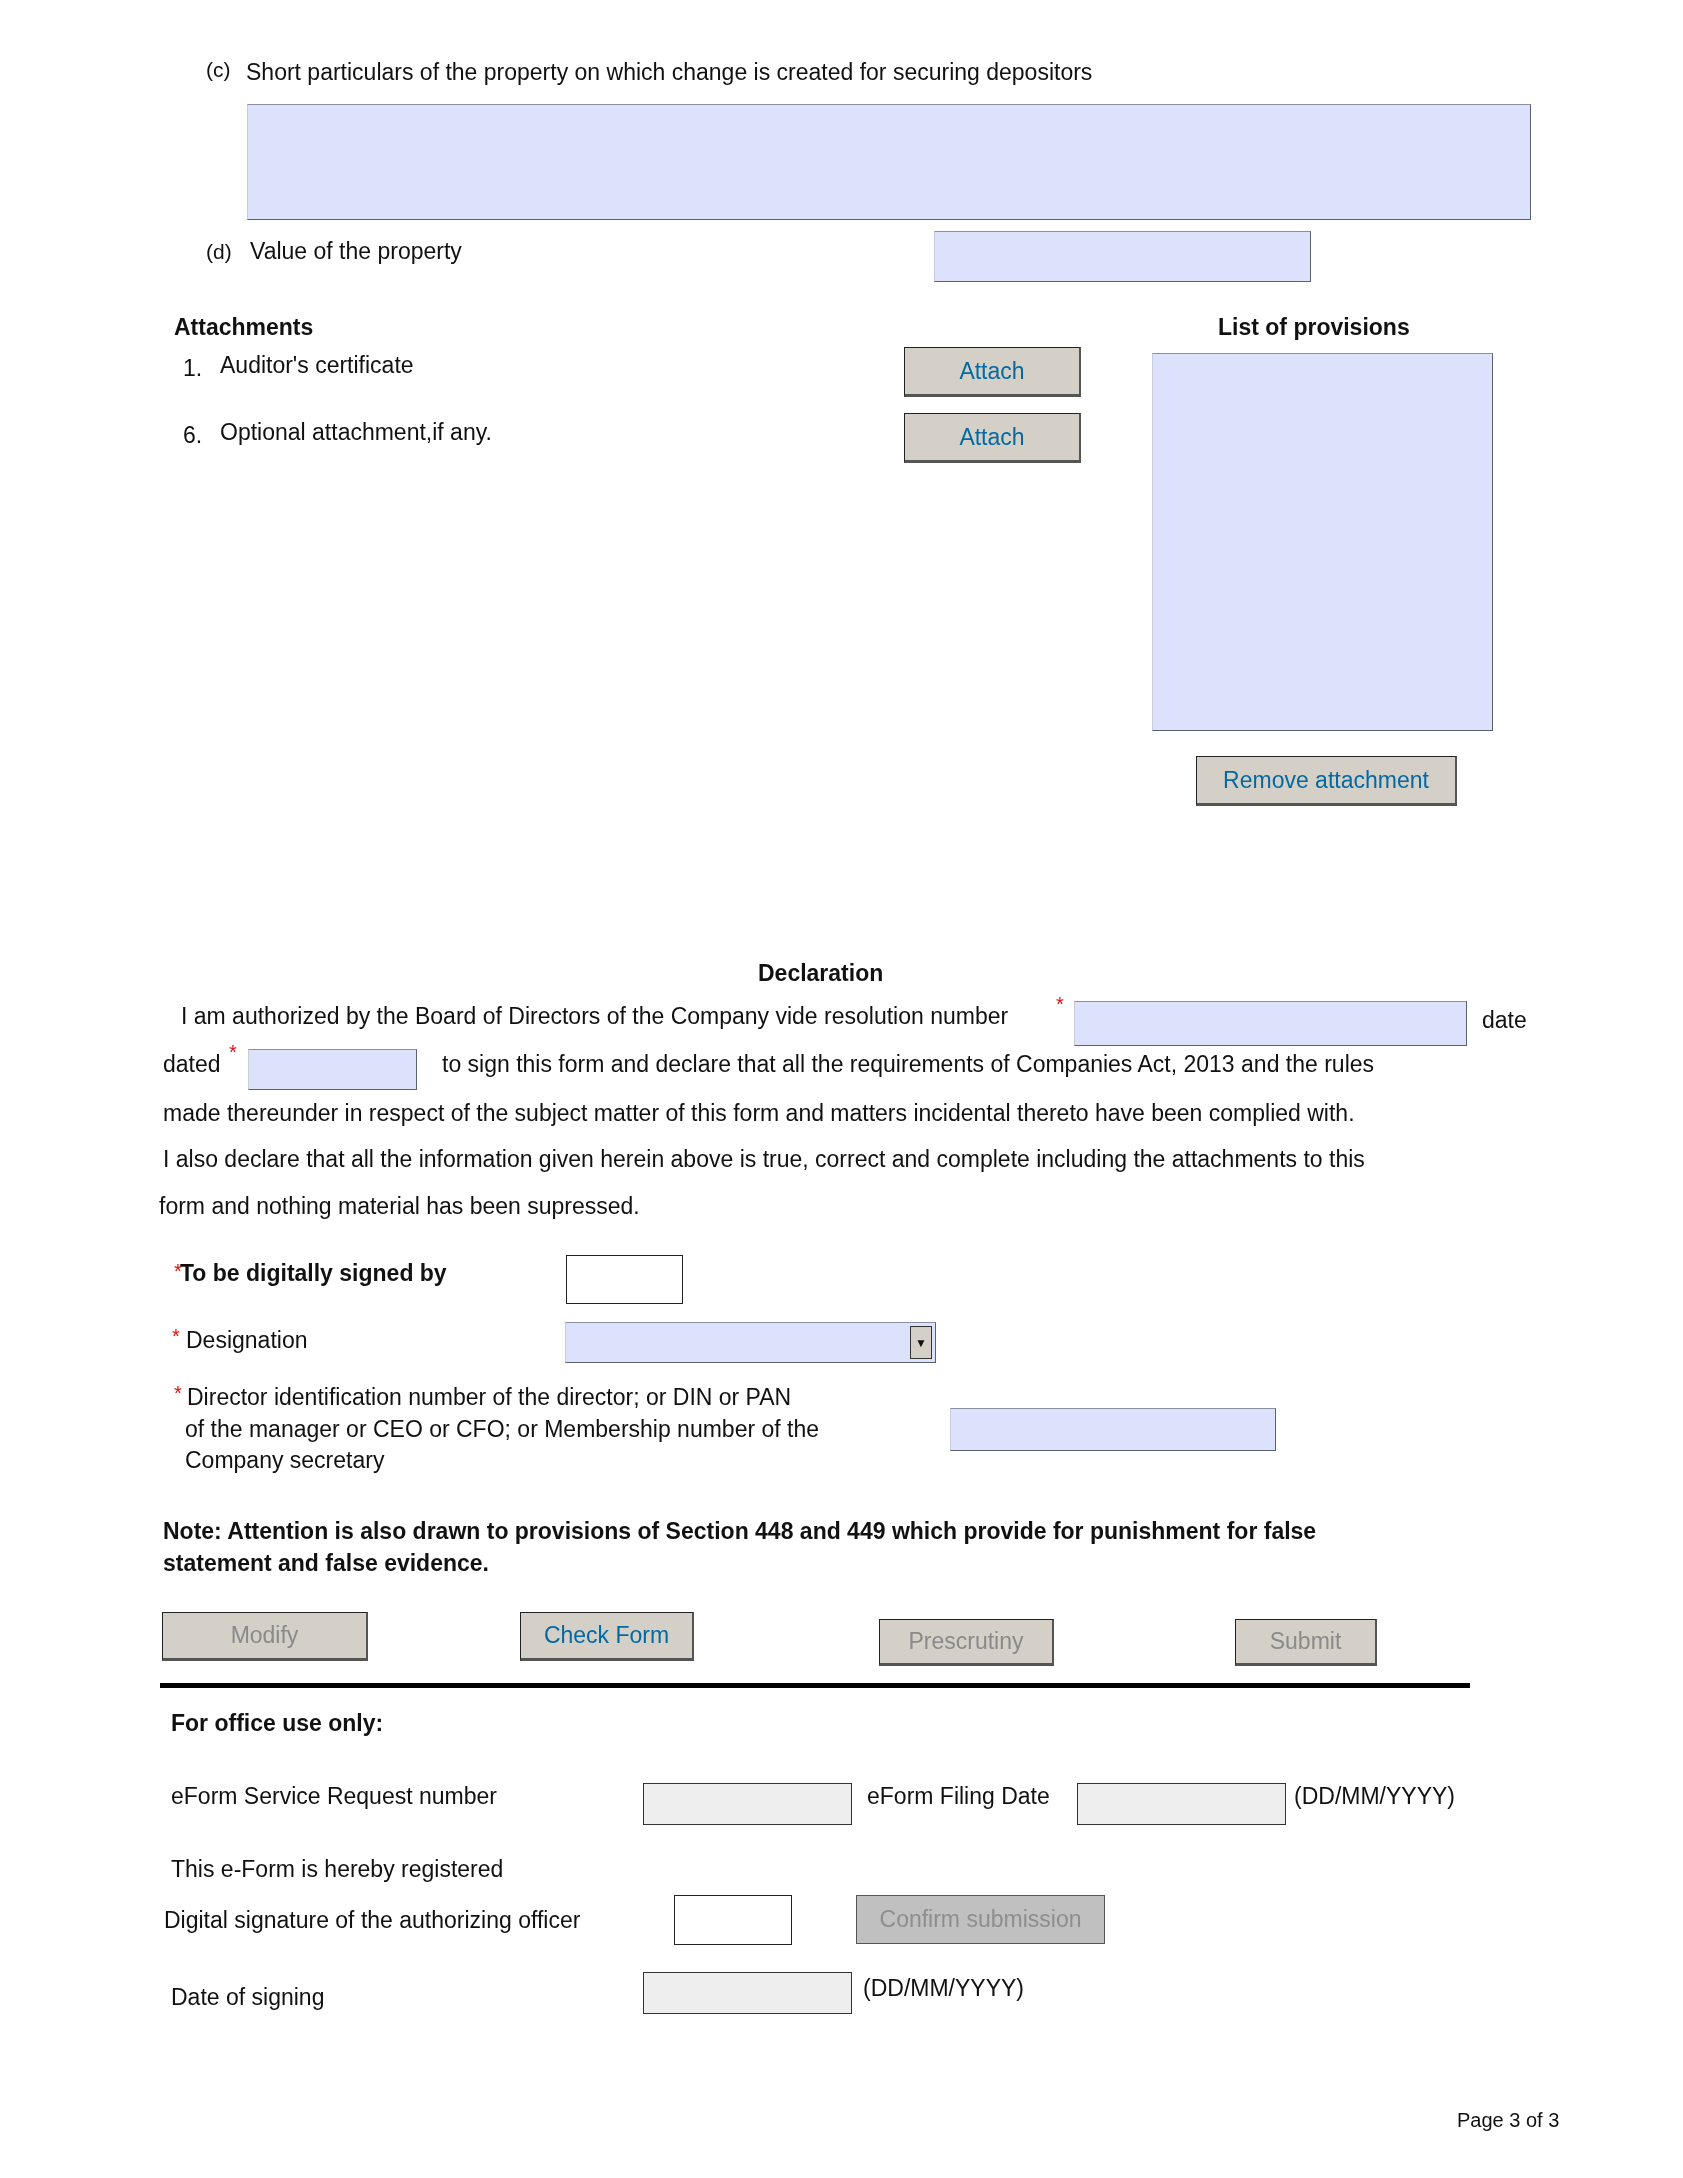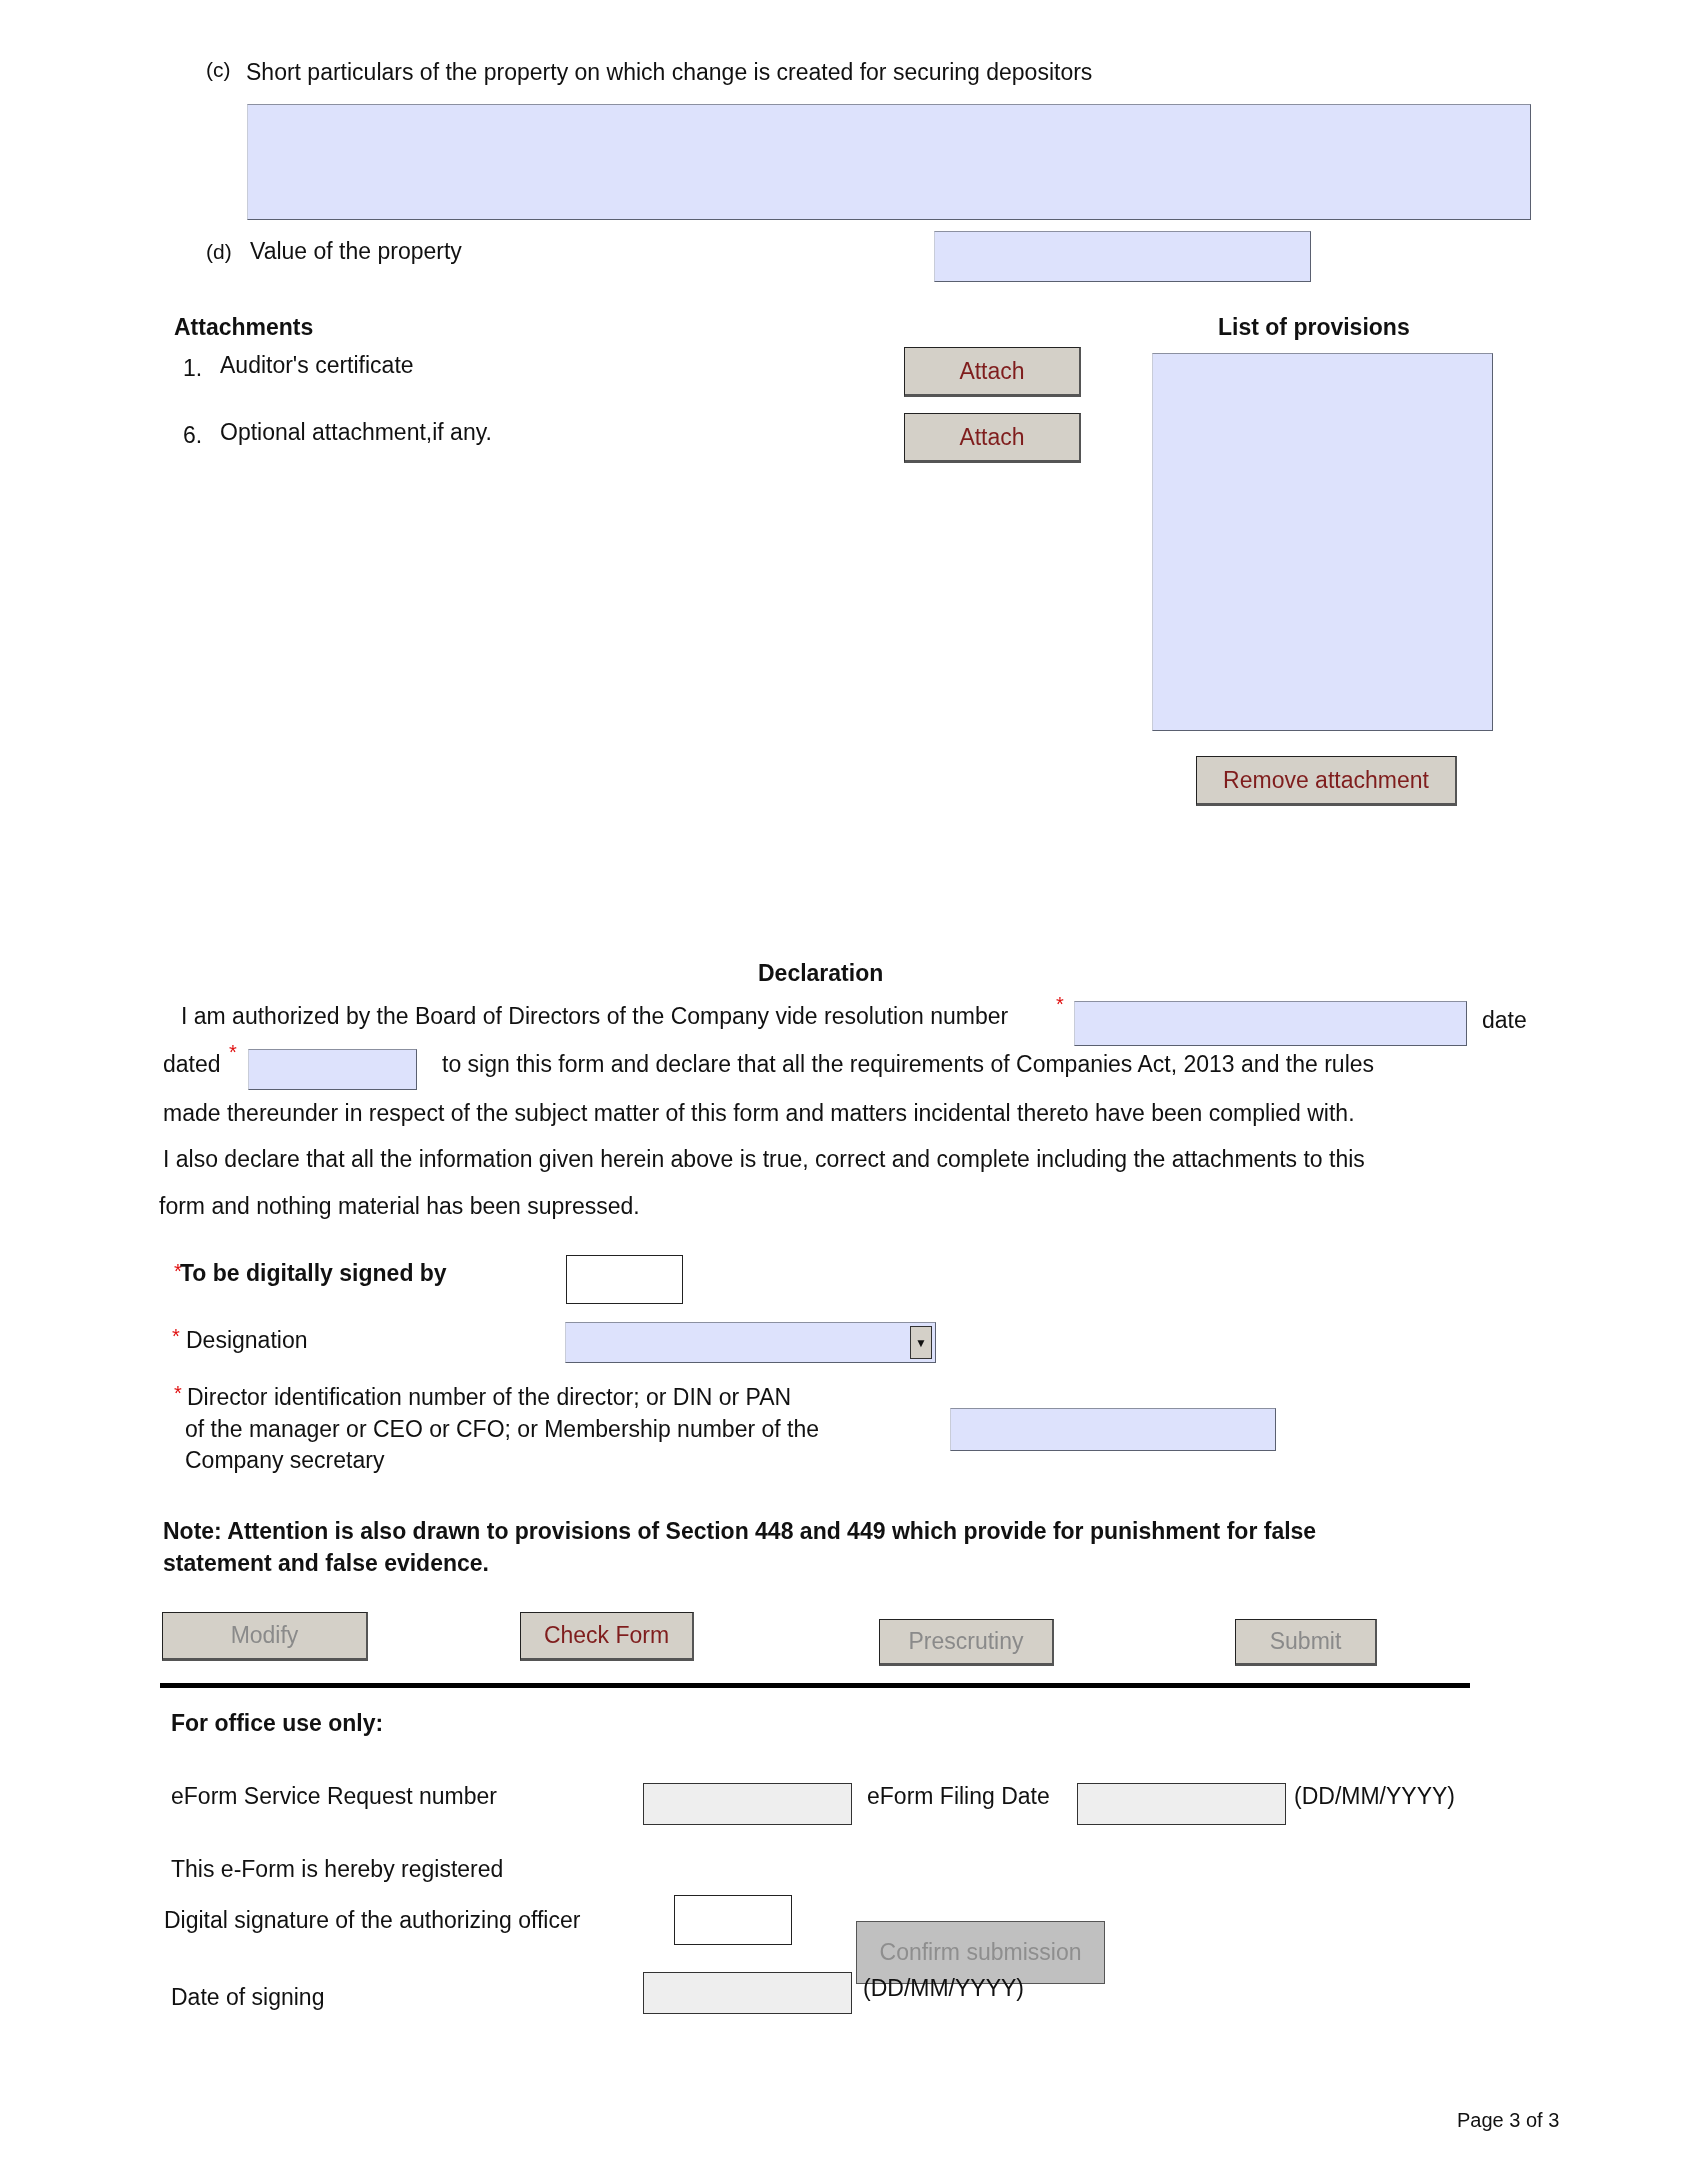--- a/index.html
+++ b/index.html
@@ -7,21 +7,21 @@
          font-family:"Liberation Sans", sans-serif; color:#111; }
   .abs { position:absolute; white-space:nowrap; }
   .t { font-size:23px; line-height:1; }
   .b { font-weight:bold; }
   .field { position:absolute; box-sizing:border-box; background:#dde2fc;
            border:1px solid #5a6070; border-top-color:#8b90a0; border-left-color:#c8ccd8; }
   .field.white { background:#ffffff; border:1.5px solid #222; }
   .field.grey { background:#eeeeee; border:1.5px solid #333; }
   .btn { position:absolute; box-sizing:border-box; background:#d4d0c8;
          border:1.5px solid #222; border-bottom:3px solid #555; border-right:2px solid #555;
-         font-size:23px; display:flex; align-items:center; justify-content:center; color:#7f1d1d; }
+         font-size:23px; display:flex; align-items:center; justify-content:center; color:#0369a1; }
   .btn.disabled { color:#8a8a8a; }
   .btn.confirm { background:#c0c0c0; color:#8e8e8e; border:1.5px solid #555; }
   .req { color:#e01010; font-size:20px; position:absolute; }
   .rule { position:absolute; background:#000; }
   .select-arrow { position:absolute; right:3px; top:3px; bottom:3px; width:22px;
                   background:#d4d0c8; border:1px solid #333; box-sizing:border-box;
                   display:flex; align-items:center; justify-content:center; font-size:12px; }
 </style>
 </head>
 <body>
@@ -96,20 +96,20 @@
 <span class="abs t" style="left:171px;top:1785px;">eForm Service Request number</span>
 <div class="field grey" style="left:643px;top:1783px;width:209px;height:42px;"></div>
 <span class="abs t" style="left:867px;top:1785px;">eForm Filing Date</span>
 <div class="field grey" style="left:1077px;top:1783px;width:209px;height:42px;"></div>
 <span class="abs t" style="left:1294px;top:1785px;">(DD/MM/YYYY)</span>
 
 <span class="abs t" style="left:171px;top:1858px;">This e-Form is hereby registered</span>
 
 <span class="abs t" style="left:164px;top:1909px;">Digital signature of the authorizing officer</span>
 <div class="field white" style="left:674px;top:1895px;width:118px;height:50px;"></div>
-<div class="btn confirm" style="left:856px;top:1895px;width:249px;height:63px;margin-top:26px;">Confirm submission</div>
+<div class="btn confirm" style="left:856px;top:1895px;width:249px;height:49px;">Confirm submission</div>
 
 <span class="abs t" style="left:171px;top:1986px;">Date of signing</span>
 <div class="field grey" style="left:643px;top:1972px;width:209px;height:42px;"></div>
 <span class="abs t" style="left:863px;top:1977px;">(DD/MM/YYYY)</span>
 
 <span class="abs t" style="left:1457px;top:2110px;font-size:20px;">Page 3 of 3</span>
 
 
 </body></html>

